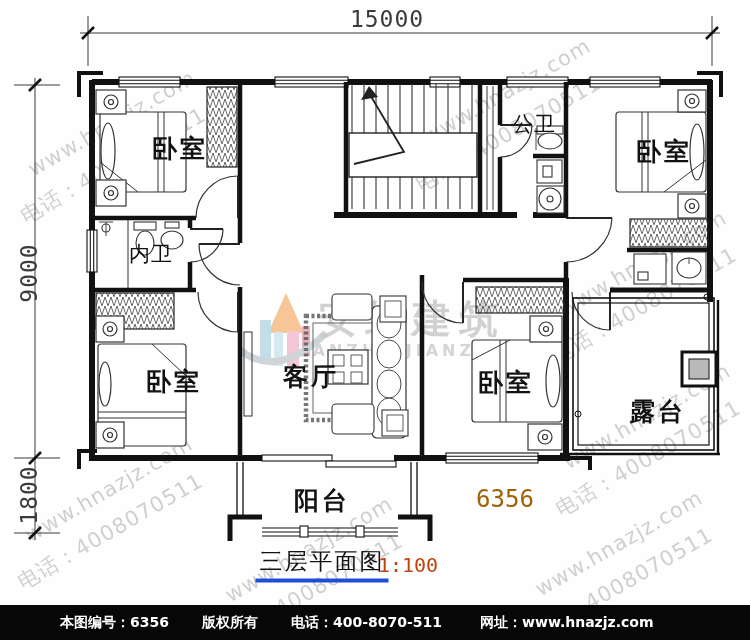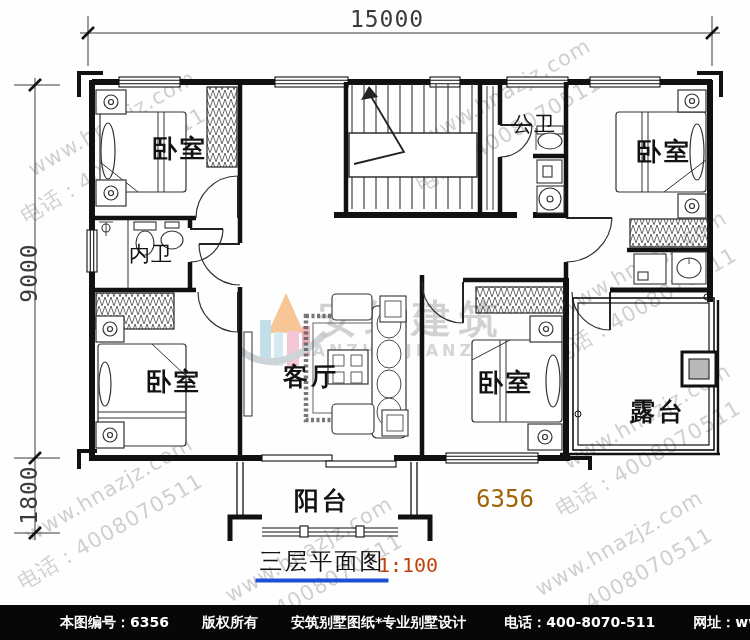--- a/index.html
+++ b/index.html
@@ -320,17 +320,16 @@
     <div class="lbl room" style="left:322px;top:500px">阳台</div>
 
     <div class="lbl plannum" style="left:505px;top:499px">6356</div>
     <div class="lbl title" style="left:322px;top:566px">三层平面图</div>
     <div class="lbl scale" style="left:408px;top:565px">1:100</div>
   </div>
 
   <div id="footer">
     <span class="first">本图编号：6356</span>
     <span>版权所有</span>
-    <span class="gap">安筑别墅图纸*专业别墅设计</span>
     <span class="gap">电话：400-8070-511</span>
     <span>网址：www.hnazjz.com</span>
   </div>
 </div>
 
 </body></html>

